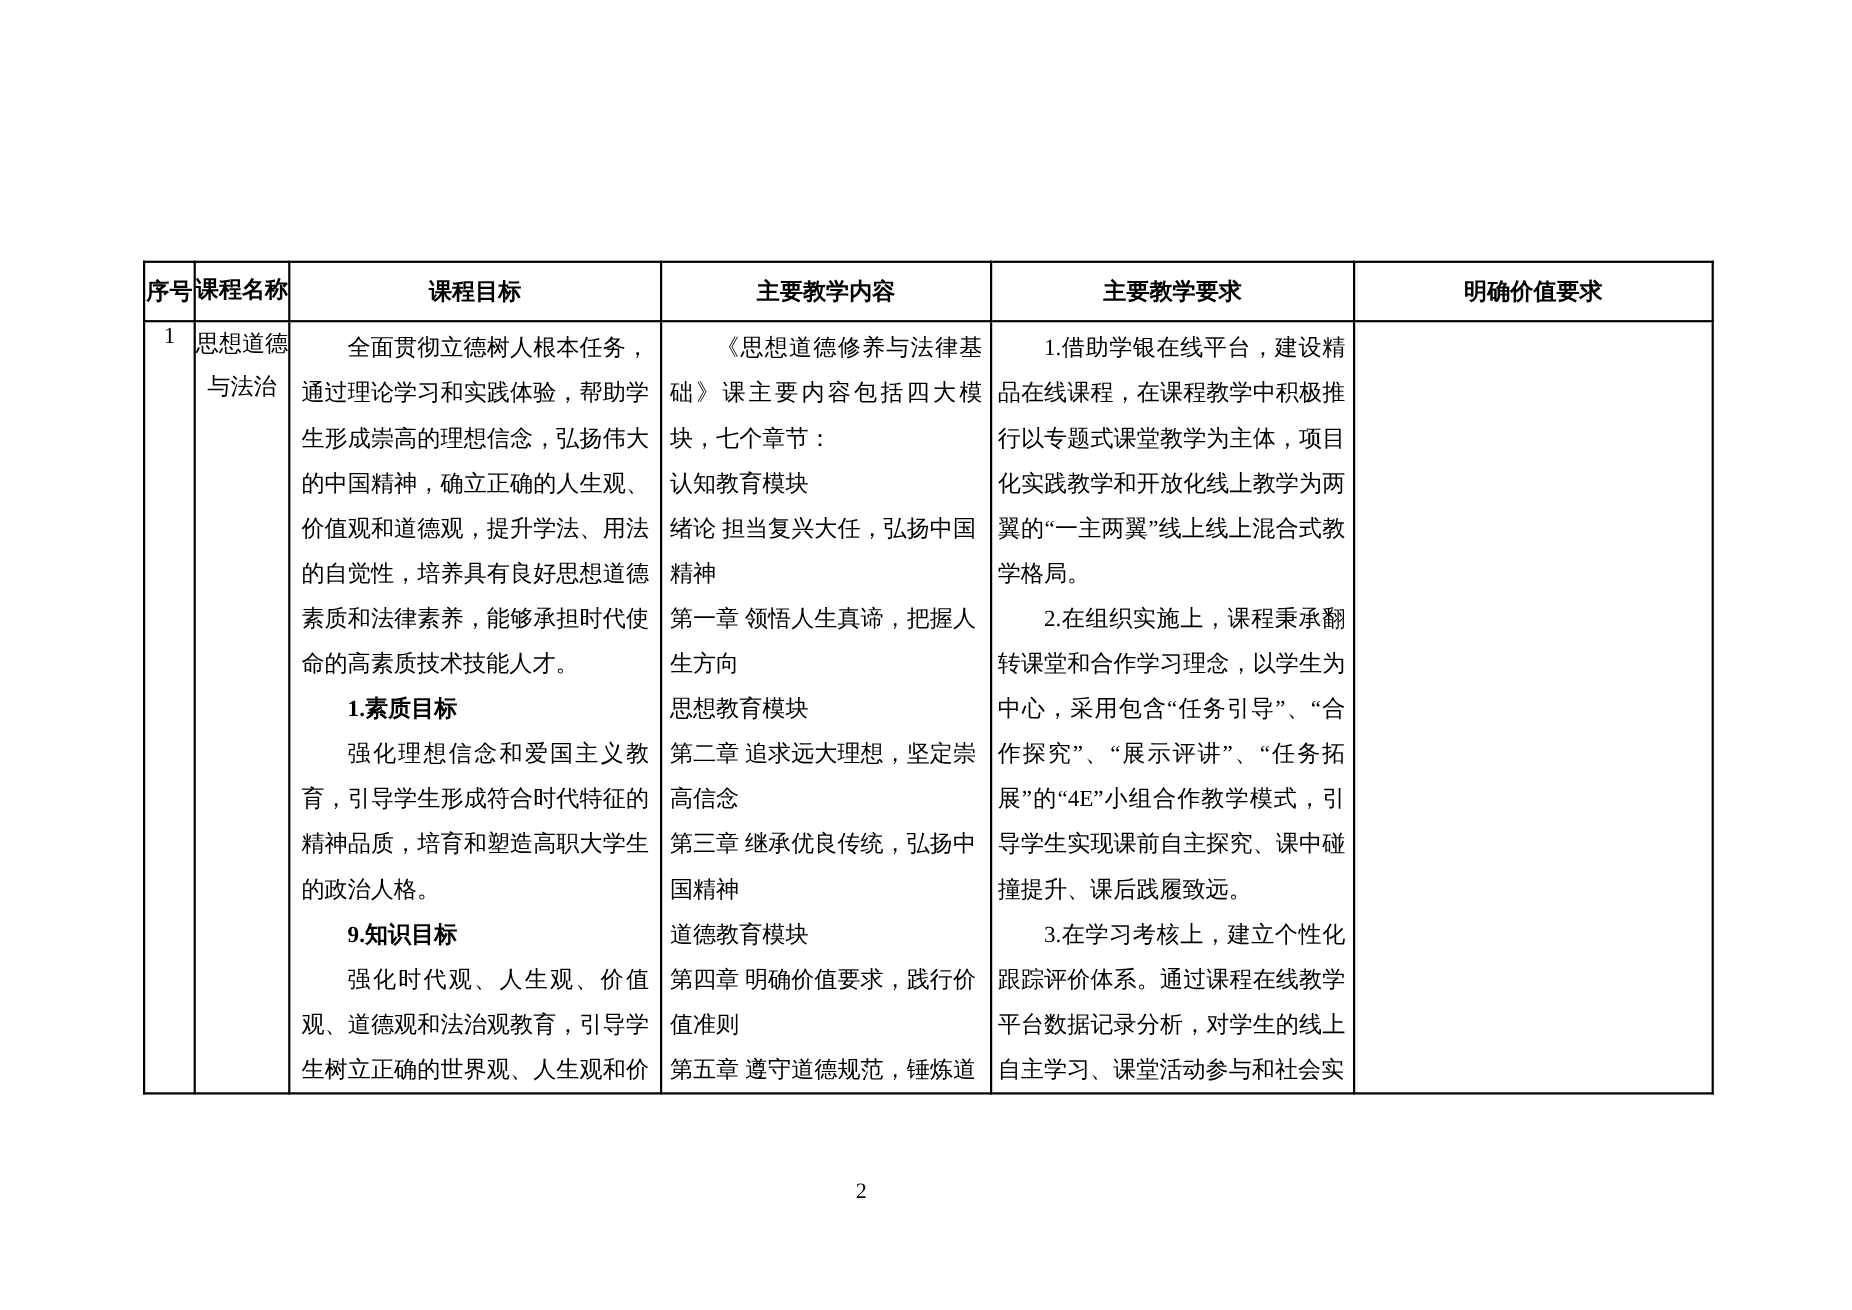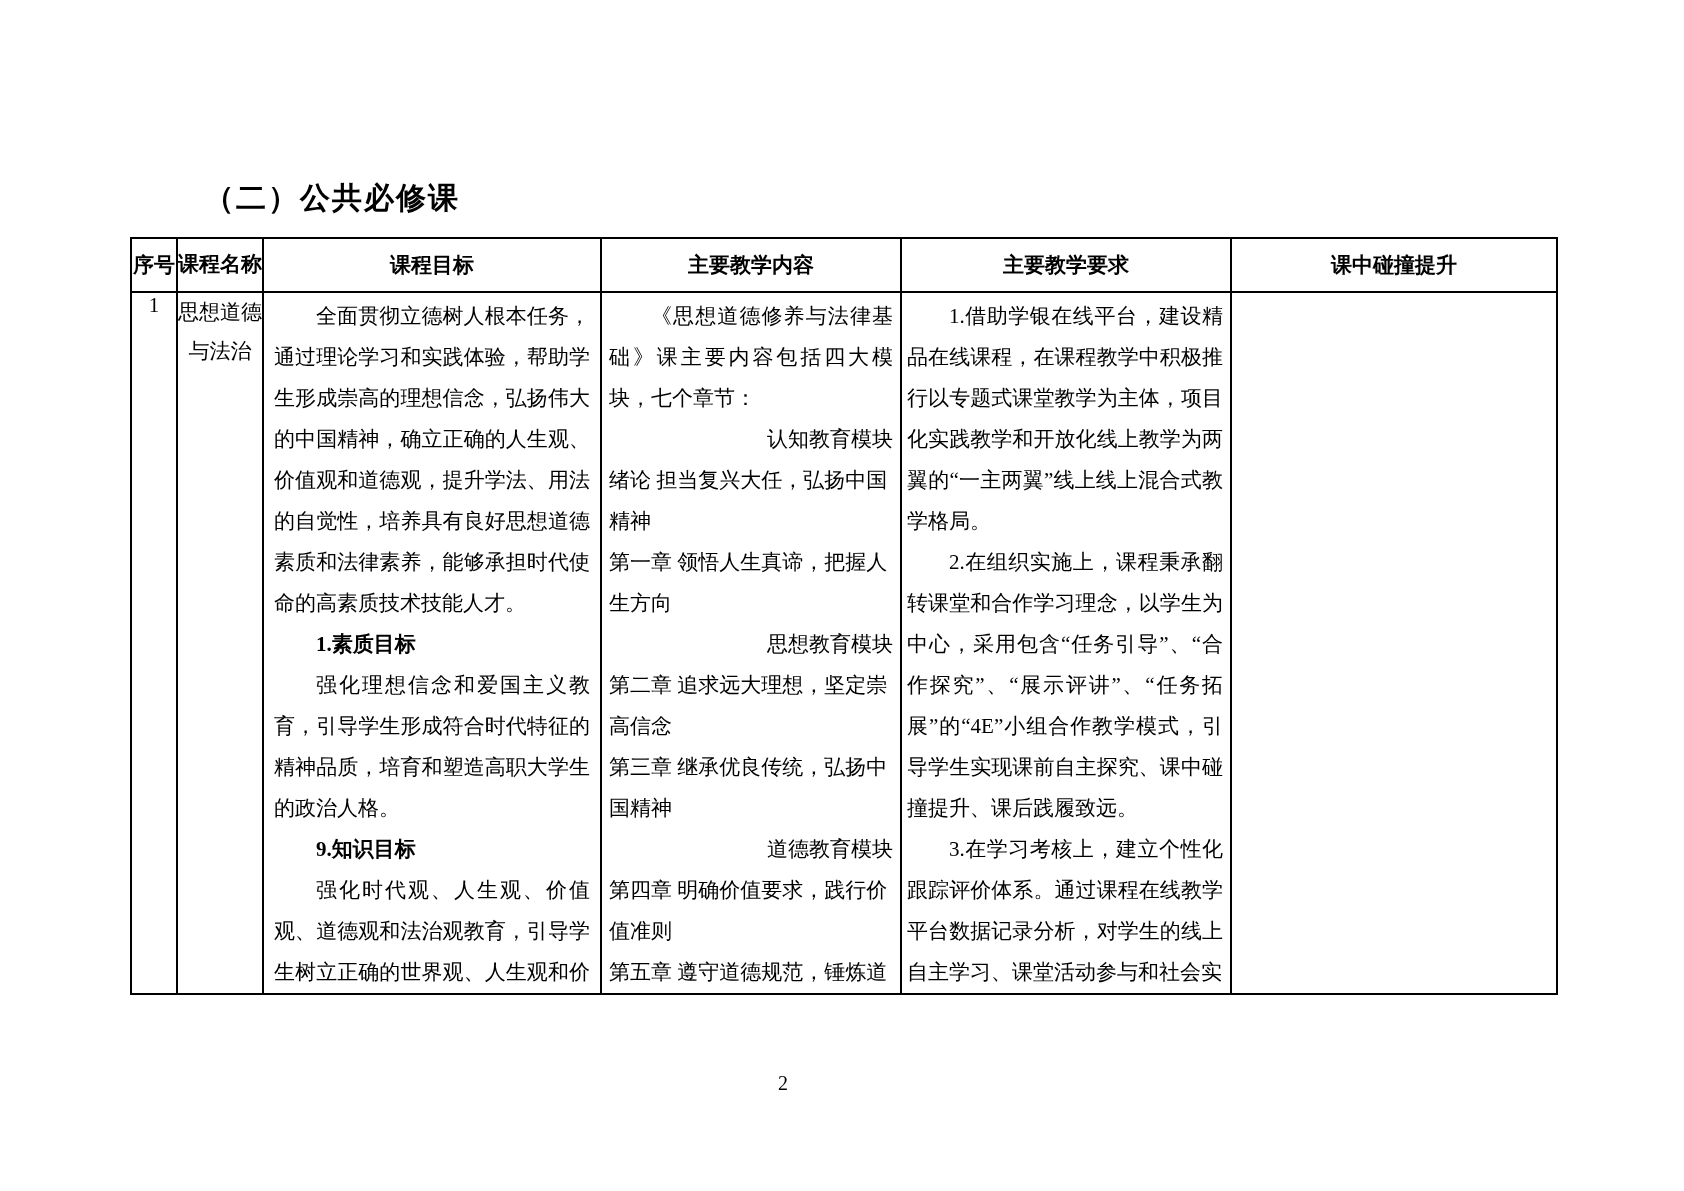--- a/index.html
+++ b/index.html
@@ -72,55 +72,54 @@
   .cell-clip.cnt { padding-left: 7px; padding-right: 7px; }
   .p {
     margin: 0;
     font-size: 21px;
     line-height: 41px;
     text-align: justify;
     text-justify: inter-ideograph;
   }
   .p.indent { text-indent: 2em; }
   .p.bold   { font-weight: 700; }
-  .p.center { text-align: right; text-indent: 0; }
+  .p.center { text-align: left; text-indent: 0; }
   .p.plain  { text-align: left; text-indent: 0; }
   .page-number {
     position: absolute;
     left: 0;
     top: 1072px;
     width: 1566px; 
     text-align: center;
     font-size: 20px;
   }
 </style>
 </head>
 <body>
 
 <div class="page">
 
-  <div class="doc-title">（二）公共必修课</div>
 
   <table class="main-table">
     <colgroup>
       <col style="width:46px">
       <col style="width:86px">
       <col style="width:338px">
       <col style="width:300px">
       <col style="width:330px">
       <col style="width:326px">
     </colgroup>
     <thead>
       <tr>
         <th class="th-index">序号</th>
         <th class="th-name">课程名称</th>
         <th>课程目标</th>
         <th>主要教学内容</th>
         <th>主要教学要求</th>
-        <th>课中碰撞提升</th>
+        <th>明确价值要求</th>
       </tr>
     </thead>
     <tbody>
       <tr>
         <td class="c-index">1</td>
         <td class="c-name">思想道德与法治</td>
         <td>
           <div class="cell-clip">
             <p class="p indent">全面贯彻立德树人根本任务，通过理论学习和实践体验，帮助学生形成崇高的理想信念，弘扬伟大的中国精神，确立正确的人生观、价值观和道德观，提升学法、用法的自觉性，培养具有良好思想道德素质和法律素养，能够承担时代使命的高素质技术技能人才。</p>
             <p class="p indent bold">1.素质目标</p>

